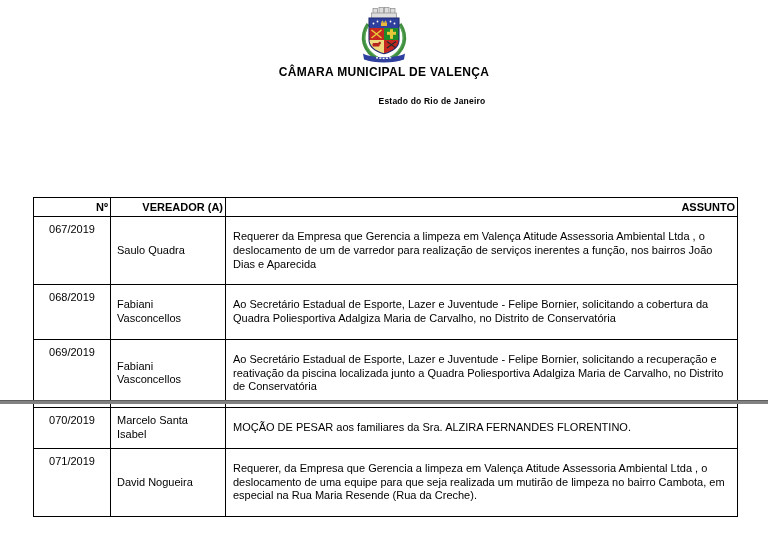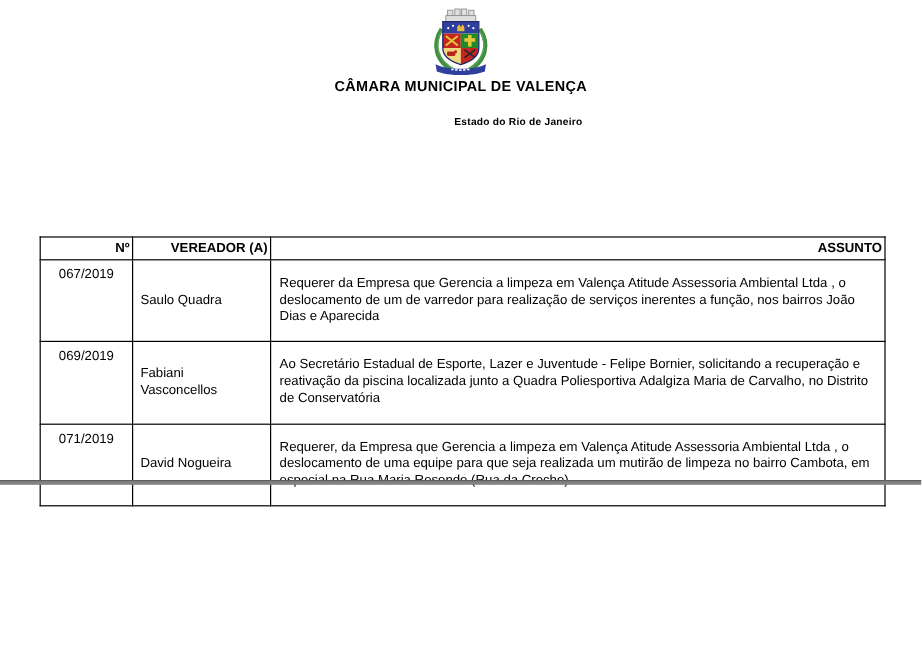--- a/index.html
+++ b/index.html
@@ -193,25 +193,35 @@
         <th>VEREADOR (A)</th>
         <th>ASSUNTO</th>
       </tr>
     </thead>
     <tbody>
       <tr class="r1">
         <td class="cell-num">067/2019</td>
         <td class="cell-name">Saulo Quadra</td>
         <td class="cell-subj">Requerer da Empresa que Gerencia a limpeza em Valença Atitude Assessoria Ambiental Ltda , o deslocamento de um de varredor para realização de serviços inerentes a função, nos bairros João Dias e Aparecida</td>
       </tr>
+      <tr class="r2">
+        <td class="cell-num">068/2019</td>
+        <td class="cell-name">Fabiani Vasconcellos</td>
+        <td class="cell-subj">Ao Secretário Estadual de Esporte, Lazer e Juventude - Felipe Bornier, solicitando a cobertura da Quadra Poliesportiva Adalgiza Maria de Carvalho, no Distrito de Conservatória</td>
+      </tr>
       <tr class="r3">
         <td class="cell-num">069/2019</td>
         <td class="cell-name">Fabiani Vasconcellos</td>
         <td class="cell-subj">Ao Secretário Estadual de Esporte, Lazer e Juventude - Felipe Bornier, solicitando a recuperação e reativação da piscina localizada junto a Quadra Poliesportiva Adalgiza Maria de Carvalho, no Distrito de Conservatória</td>
       </tr>
+      <tr class="r4">
+        <td class="cell-num">070/2019</td>
+        <td class="cell-name">Marcelo Santa Isabel</td>
+        <td class="cell-subj">MOÇÃO DE PESAR aos familiares da Sra. ALZIRA FERNANDES FLORENTINO.</td>
+      </tr>
       <tr class="r5">
         <td class="cell-num">071/2019</td>
         <td class="cell-name">David Nogueira</td>
         <td class="cell-subj">Requerer, da Empresa que Gerencia a limpeza em Valença Atitude Assessoria Ambiental Ltda , o deslocamento de uma equipe para que seja realizada um mutirão de limpeza no bairro Cambota, em especial na Rua Maria Resende (Rua da Creche).</td>
       </tr>
     </tbody>
   </table>
 
   <div class="gray-rule"></div>
 

